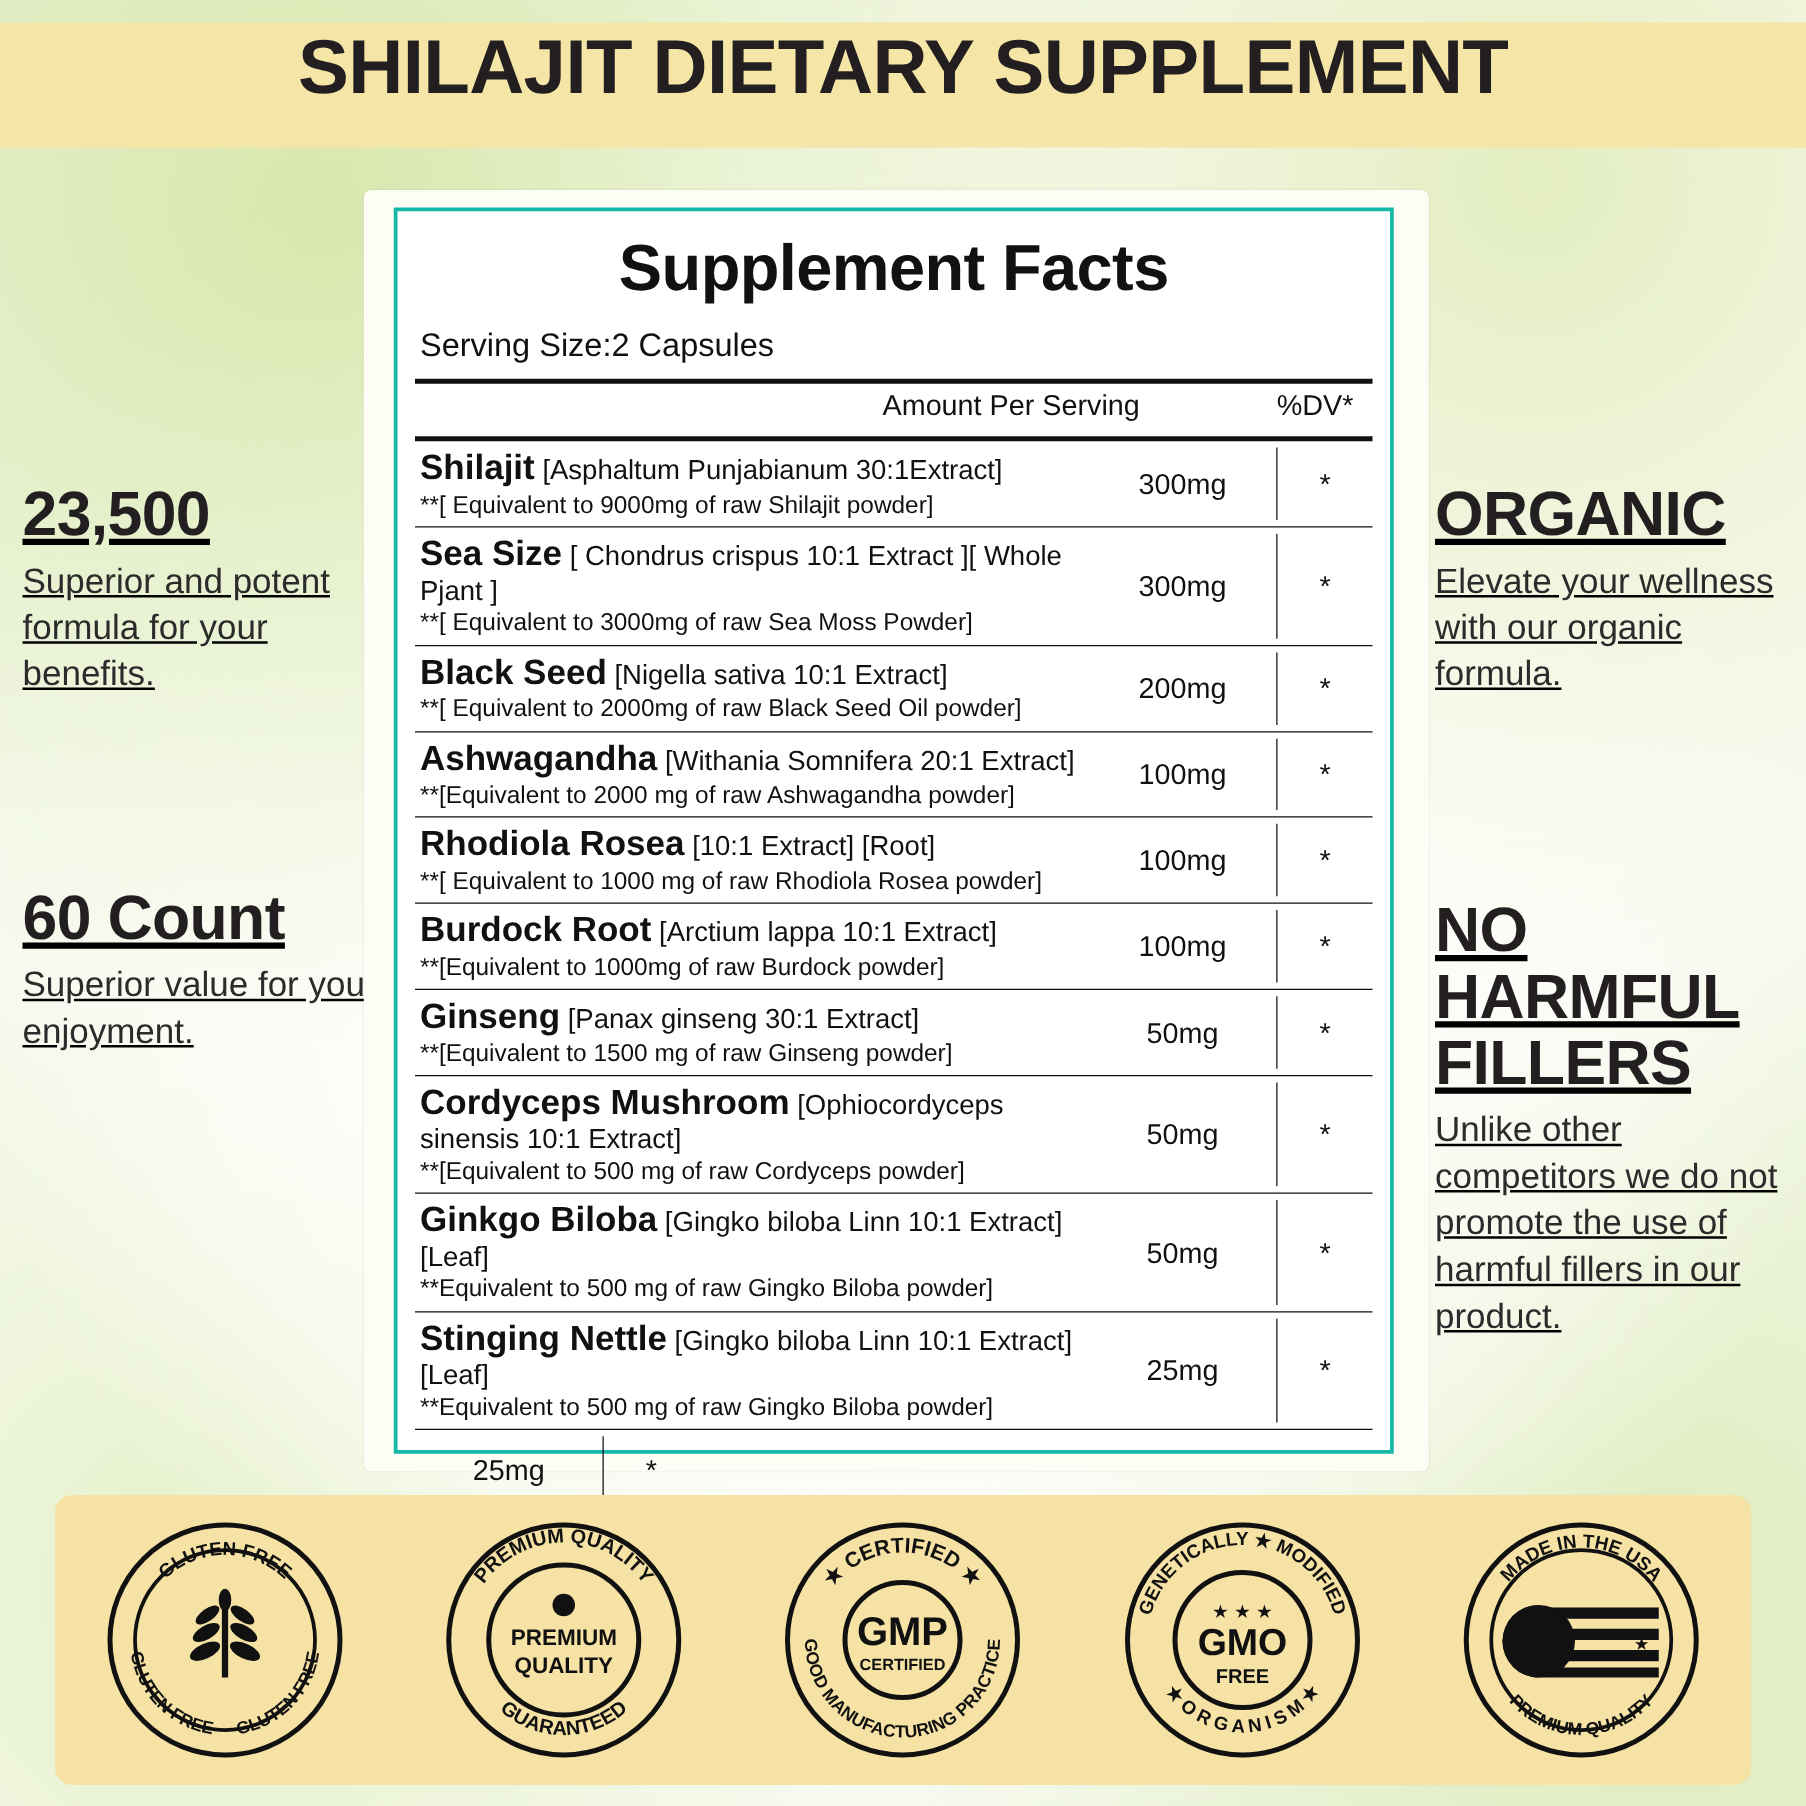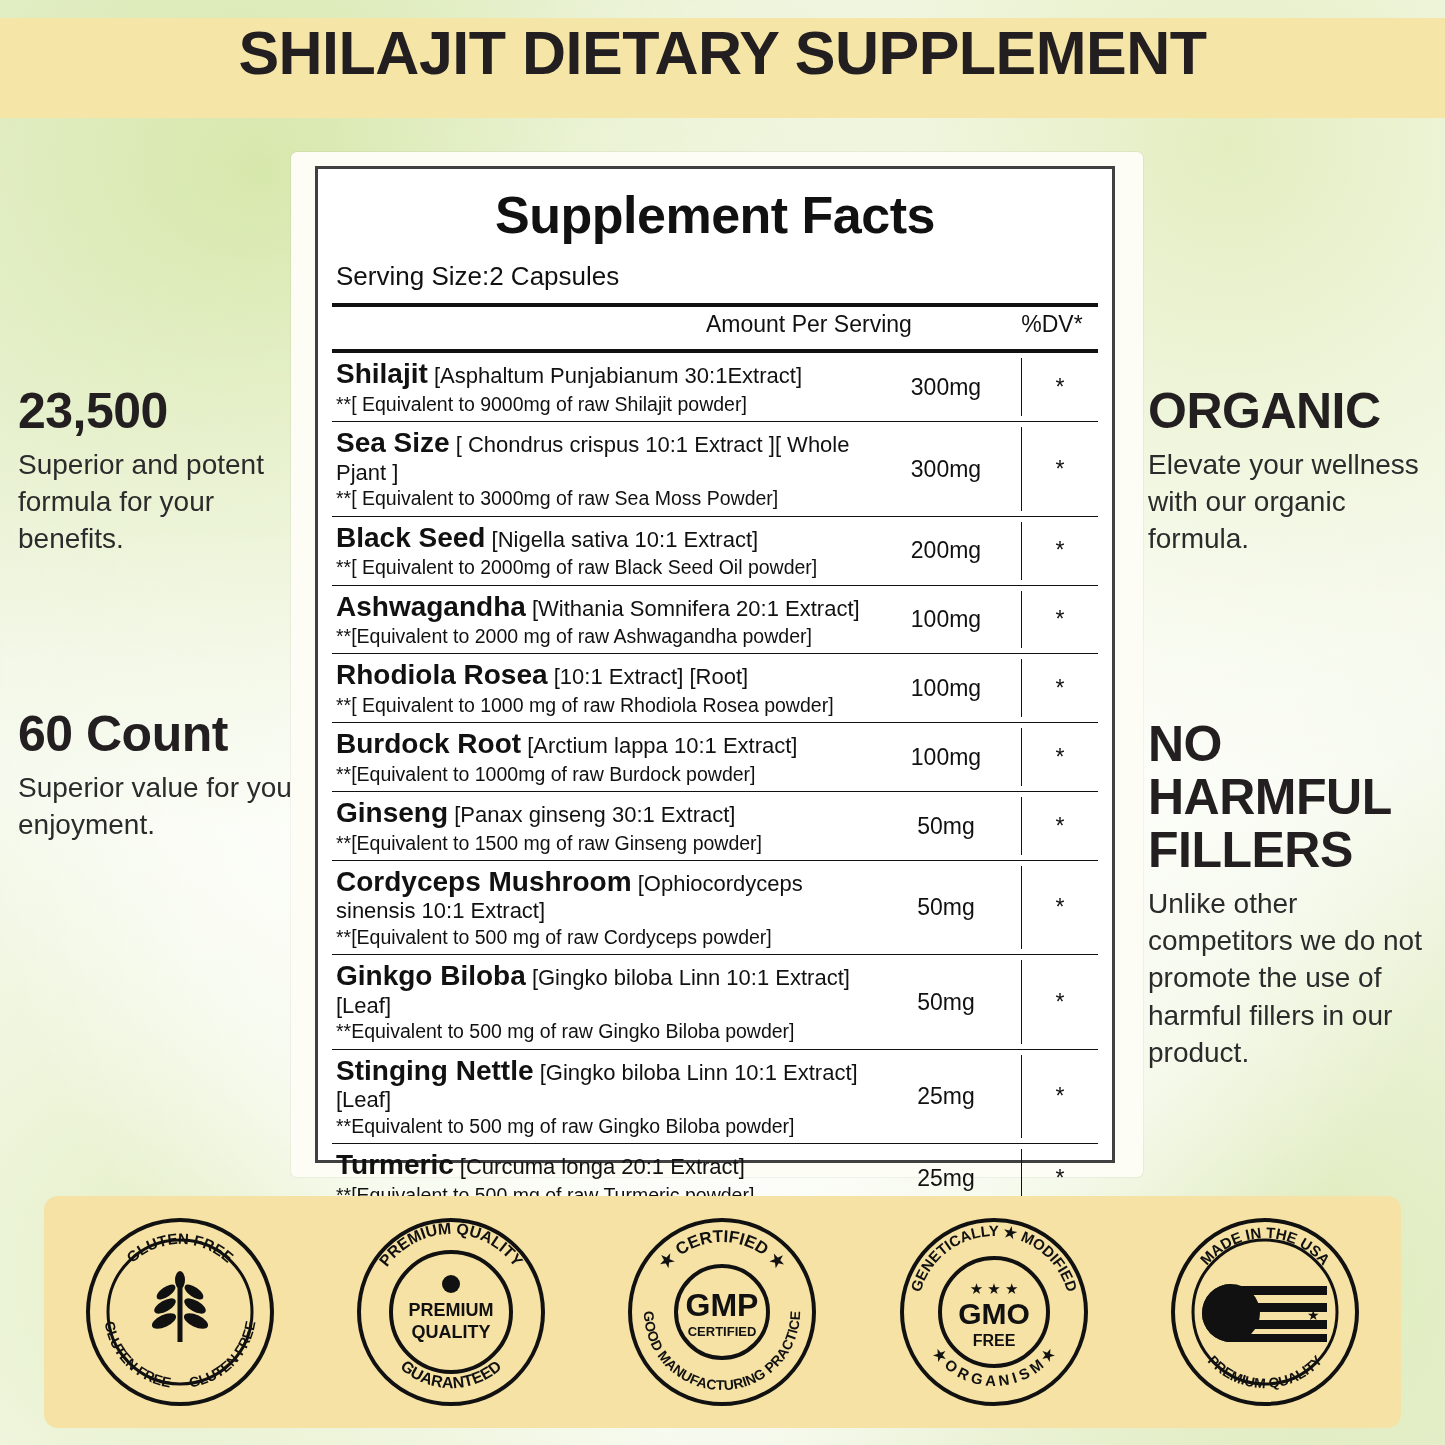--- a/index.html
+++ b/index.html
@@ -48,20 +48,21 @@
     letter-spacing: -0.5px;
     color: #231f20;
     white-space: nowrap;
     font-family: "Liberation Sans", sans-serif;
   }
 
   
   .feature {
     position: absolute;
     z-index: 3;
+    text-decoration: underline;
   }
   .feature-heading {
     font-size: 50px;
     font-weight: bold;
     color: #231f20;
     line-height: 1.06;
     letter-spacing: -0.5px;
   }
   .feature-body {
     font-size: 28px;
@@ -87,21 +88,21 @@
     box-shadow: 0 0 0 1px rgba(0,0,0,0.04);
     z-index: 3;
   }
   .sf-panel {
     position: absolute;
     left: 24px;
     top: 14px;
     width: 800px;
     height: 997px;
     background: #ffffff;
-    border: 3px solid #404040;
+    border: 3px solid #14b8a6;
     box-sizing: border-box;
     padding: 10px 14px 0 14px;
   }
   .sf-title {
     text-align: center;
     font-size: 52px;
     font-weight: bold;
     color: #111;
     letter-spacing: -0.5px;
     margin: 6px 0 12px 0;
@@ -331,24 +332,20 @@
         </div>
         <div class="ing-row">
           <div class="ing-names">
             <div class="ing-line1"><b>Stinging Nettle</b> [Gingko biloba Linn 10:1 Extract] [Leaf]</div>
             <div class="ing-line2">**Equivalent to 500 mg of raw Gingko Biloba powder]</div>
           </div>
           <div class="ing-amt">25mg</div>
           <div class="ing-dv">*</div>
         </div>
         <div class="ing-row">
-          <div class="ing-names">
-            <div class="ing-line1"><b>Turmeric</b> [Curcuma longa 20:1 Extract]</div>
-            <div class="ing-line2">**[Equivalent to 500 mg of raw Turmeric powder]</div>
-          </div>
           <div class="ing-amt">25mg</div>
           <div class="ing-dv">*</div>
         </div>
         <div class="ing-row single">
           <div class="ing-names">
             <div class="ing-line1"><b>Black Pepper</b> (Piper nigrum) [Fruit]</div>
           </div>
           <div class="ing-amt">5mg</div>
           <div class="ing-dv">*</div>
         </div>

